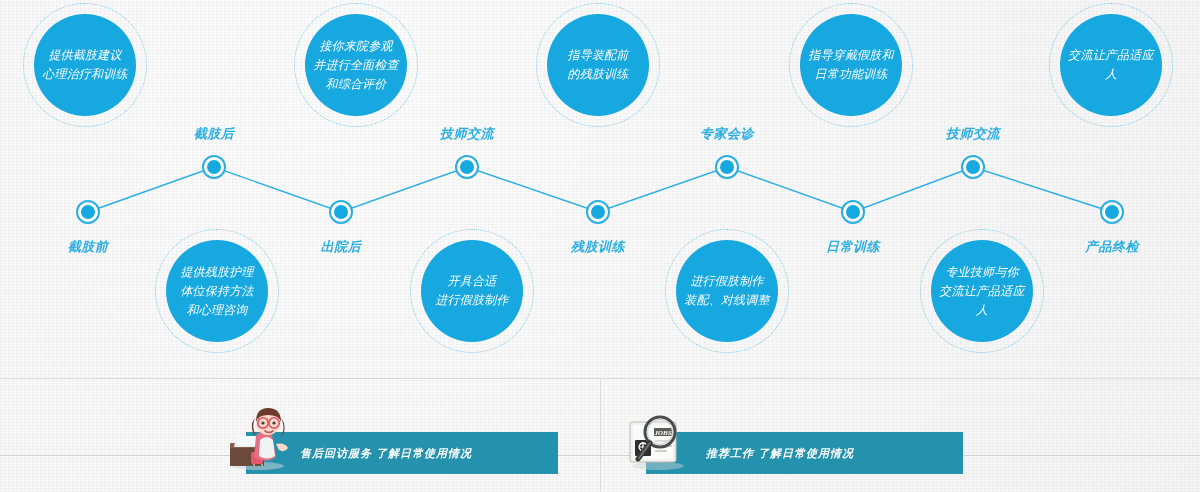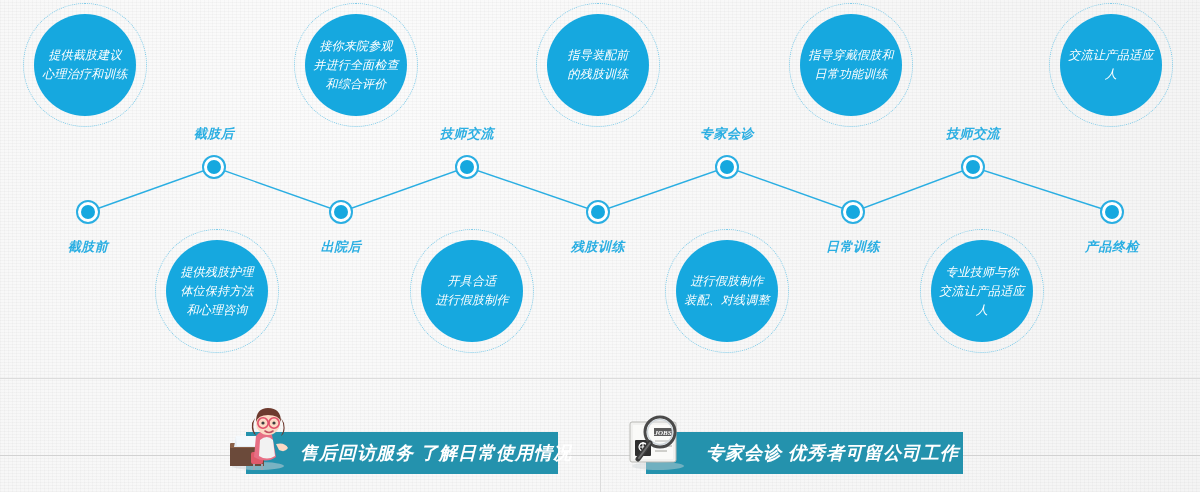--- a/index.html
+++ b/index.html
@@ -109,21 +109,21 @@
   
   .banner {
     position: absolute;
     height: 42px;
     background: #2492ad;
     display: flex;
     align-items: center;
   }
   .banner-text {
     color: #ffffff;
-    font-size: 18px;
+    font-size: 11px;
     font-weight: bold;
     letter-spacing: 1px;
     white-space: nowrap;
   }
   .banner-icon {
     position: absolute;
     pointer-events: none;
   }
   .connector-line {
     position: absolute;
@@ -245,21 +245,21 @@
     <path d="M57 18 q5 10 0 18 q5 -3 3 -13 Z" fill="#6d3a2e"></path>
     <circle cx="39" cy="23" r="5.2" fill="none" stroke="#e0506a" stroke-width="1.6"></circle>
     <circle cx="50" cy="23" r="5.2" fill="none" stroke="#e0506a" stroke-width="1.6"></circle>
     <path d="M44.2 23 h1.6" stroke="#e0506a" stroke-width="1.6"></path>
     <circle cx="39" cy="23" r="1.6" fill="#3b3b3b"></circle>
     <circle cx="50" cy="23" r="1.6" fill="#3b3b3b"></circle>
     <path d="M41 31 q4 3 8 0" stroke="#c05060" stroke-width="1.6" fill="none" stroke-linecap="round"></path>
     <path d="M52 44 q9 -2 12 4 q-3 5 -9 2 Z" fill="#fcd9c4"></path>
   </svg></div>
       <div class="banner" style="left: 646px; top: 432px; width: 317px;">
-        <div class="banner-text" style="margin-left: 60px;">专家会诊  优秀者可留公司工作</div>
+        <div class="banner-text" style="margin-left: 60px;">推荐工作  了解日常使用情况</div>
       </div>
       <div class="banner-icon" style="left: 622px; top: 410px;"><svg width="74" height="62" viewBox="0 0 74 62" xmlns="http://www.w3.org/2000/svg">
     <ellipse cx="36" cy="56" rx="26" ry="4" fill="#cfd4d8" opacity=".45"></ellipse>
     <rect x="8" y="12" width="46" height="40" rx="2" fill="#f1f1ef" stroke="#b9b9b5" stroke-width="1"></rect>
     <rect x="11" y="15" width="40" height="34" fill="#fafaf8"></rect>
     <rect x="32" y="18" width="18" height="8" fill="#2f2f2f"></rect>
     <text x="41" y="25" font-family="Liberation Serif, serif" font-size="7" fill="#ffffff" text-anchor="middle" font-weight="bold">JOBS</text>
     <rect x="13" y="30" width="16" height="16" rx="1" fill="#2f2f2f"></rect>
     <path d="M21 33 a4 4 0 1 0 0.1 0 Z" fill="none" stroke="#ffffff" stroke-width="1.4"></path>
     <path d="M21 32 v10 M18 37 h6" stroke="#ffffff" stroke-width="1.2"></path>

